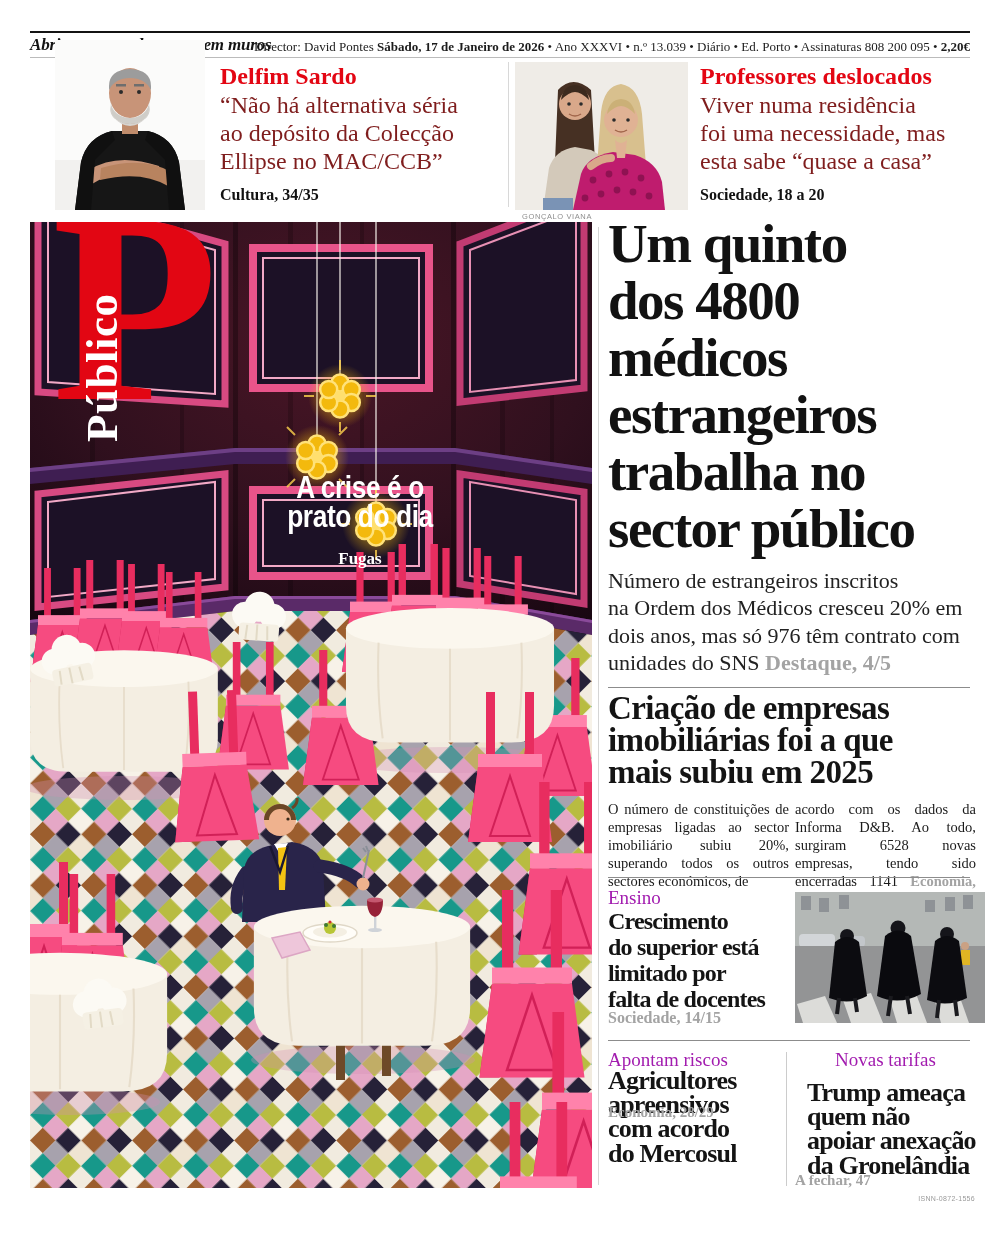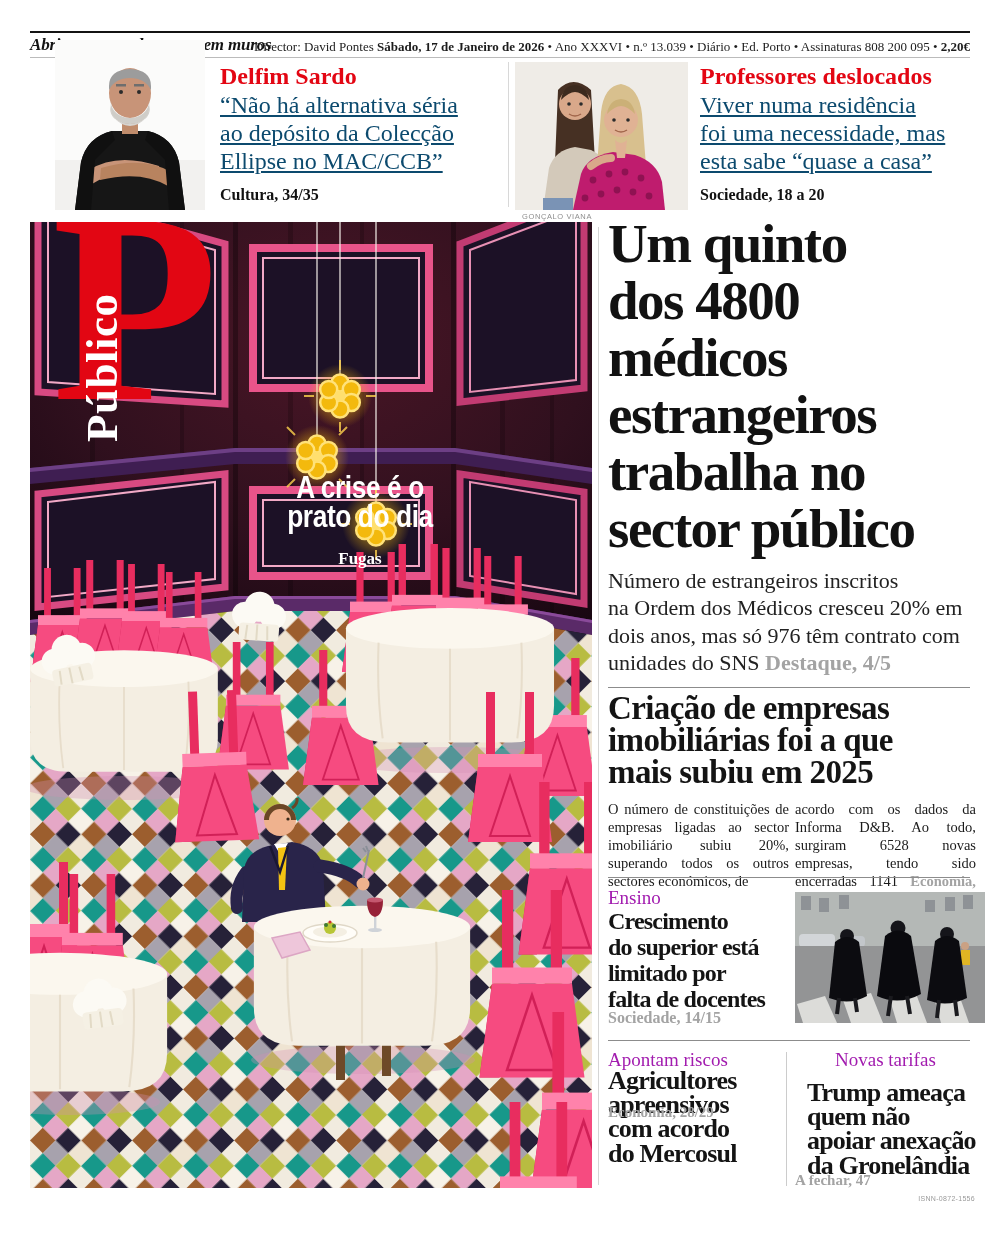--- a/index.html
+++ b/index.html
@@ -52,21 +52,21 @@
   .hr3{left:608px;top:1040px;width:362px;height:1px;background:#8c8c8c;}
   .bl-kicker{left:608px;top:1049px;}
   .bl-headline{left:608px;top:1069px;width:180px;font-weight:700;font-size:26px;line-height:.93;letter-spacing:-0.8px;}
   .bl-ref{left:608px;top:1104px;font-size:15px;}
   .vrule-bottom{left:786px;top:1052px;width:1px;height:134px;background:#cccccc;}
   .br-kicker{left:795px;top:1049px;margin-left:40px;}
   .br-headline{left:795px;top:1069px;width:205px;font-weight:700;font-size:26px;line-height:.93;letter-spacing:-0.8px;}
   .br-ref{left:795px;top:1172px;font-size:15px;}
   .issn{left:830px;top:1195px;width:145px;text-align:right;font-family:"Liberation Sans",sans-serif;
         font-size:7px;letter-spacing:.3px;color:#9a9a9a;}
-  .orange{color:#0c4a6e;text-decoration:underline;}
+  .orange{color:#7f1d1d;}
   .redtxt{color:#e30613;}
 </style>
 </head>
 <body>
 
 <div class="page">
 
   <div class="abs rule-top"></div>
   <div class="abs motto">Abrir portas onde se erguem muros</div>
   <div class="abs infoline"><span>Director: David Pontes </span><b>Sábado, 17 de Janeiro de 2026</b><span> • Ano XXXVI • n.º 13.039 • Diário • Ed. Porto • Assinaturas 808 200 095 • </span><b>2,20€</b></div>

